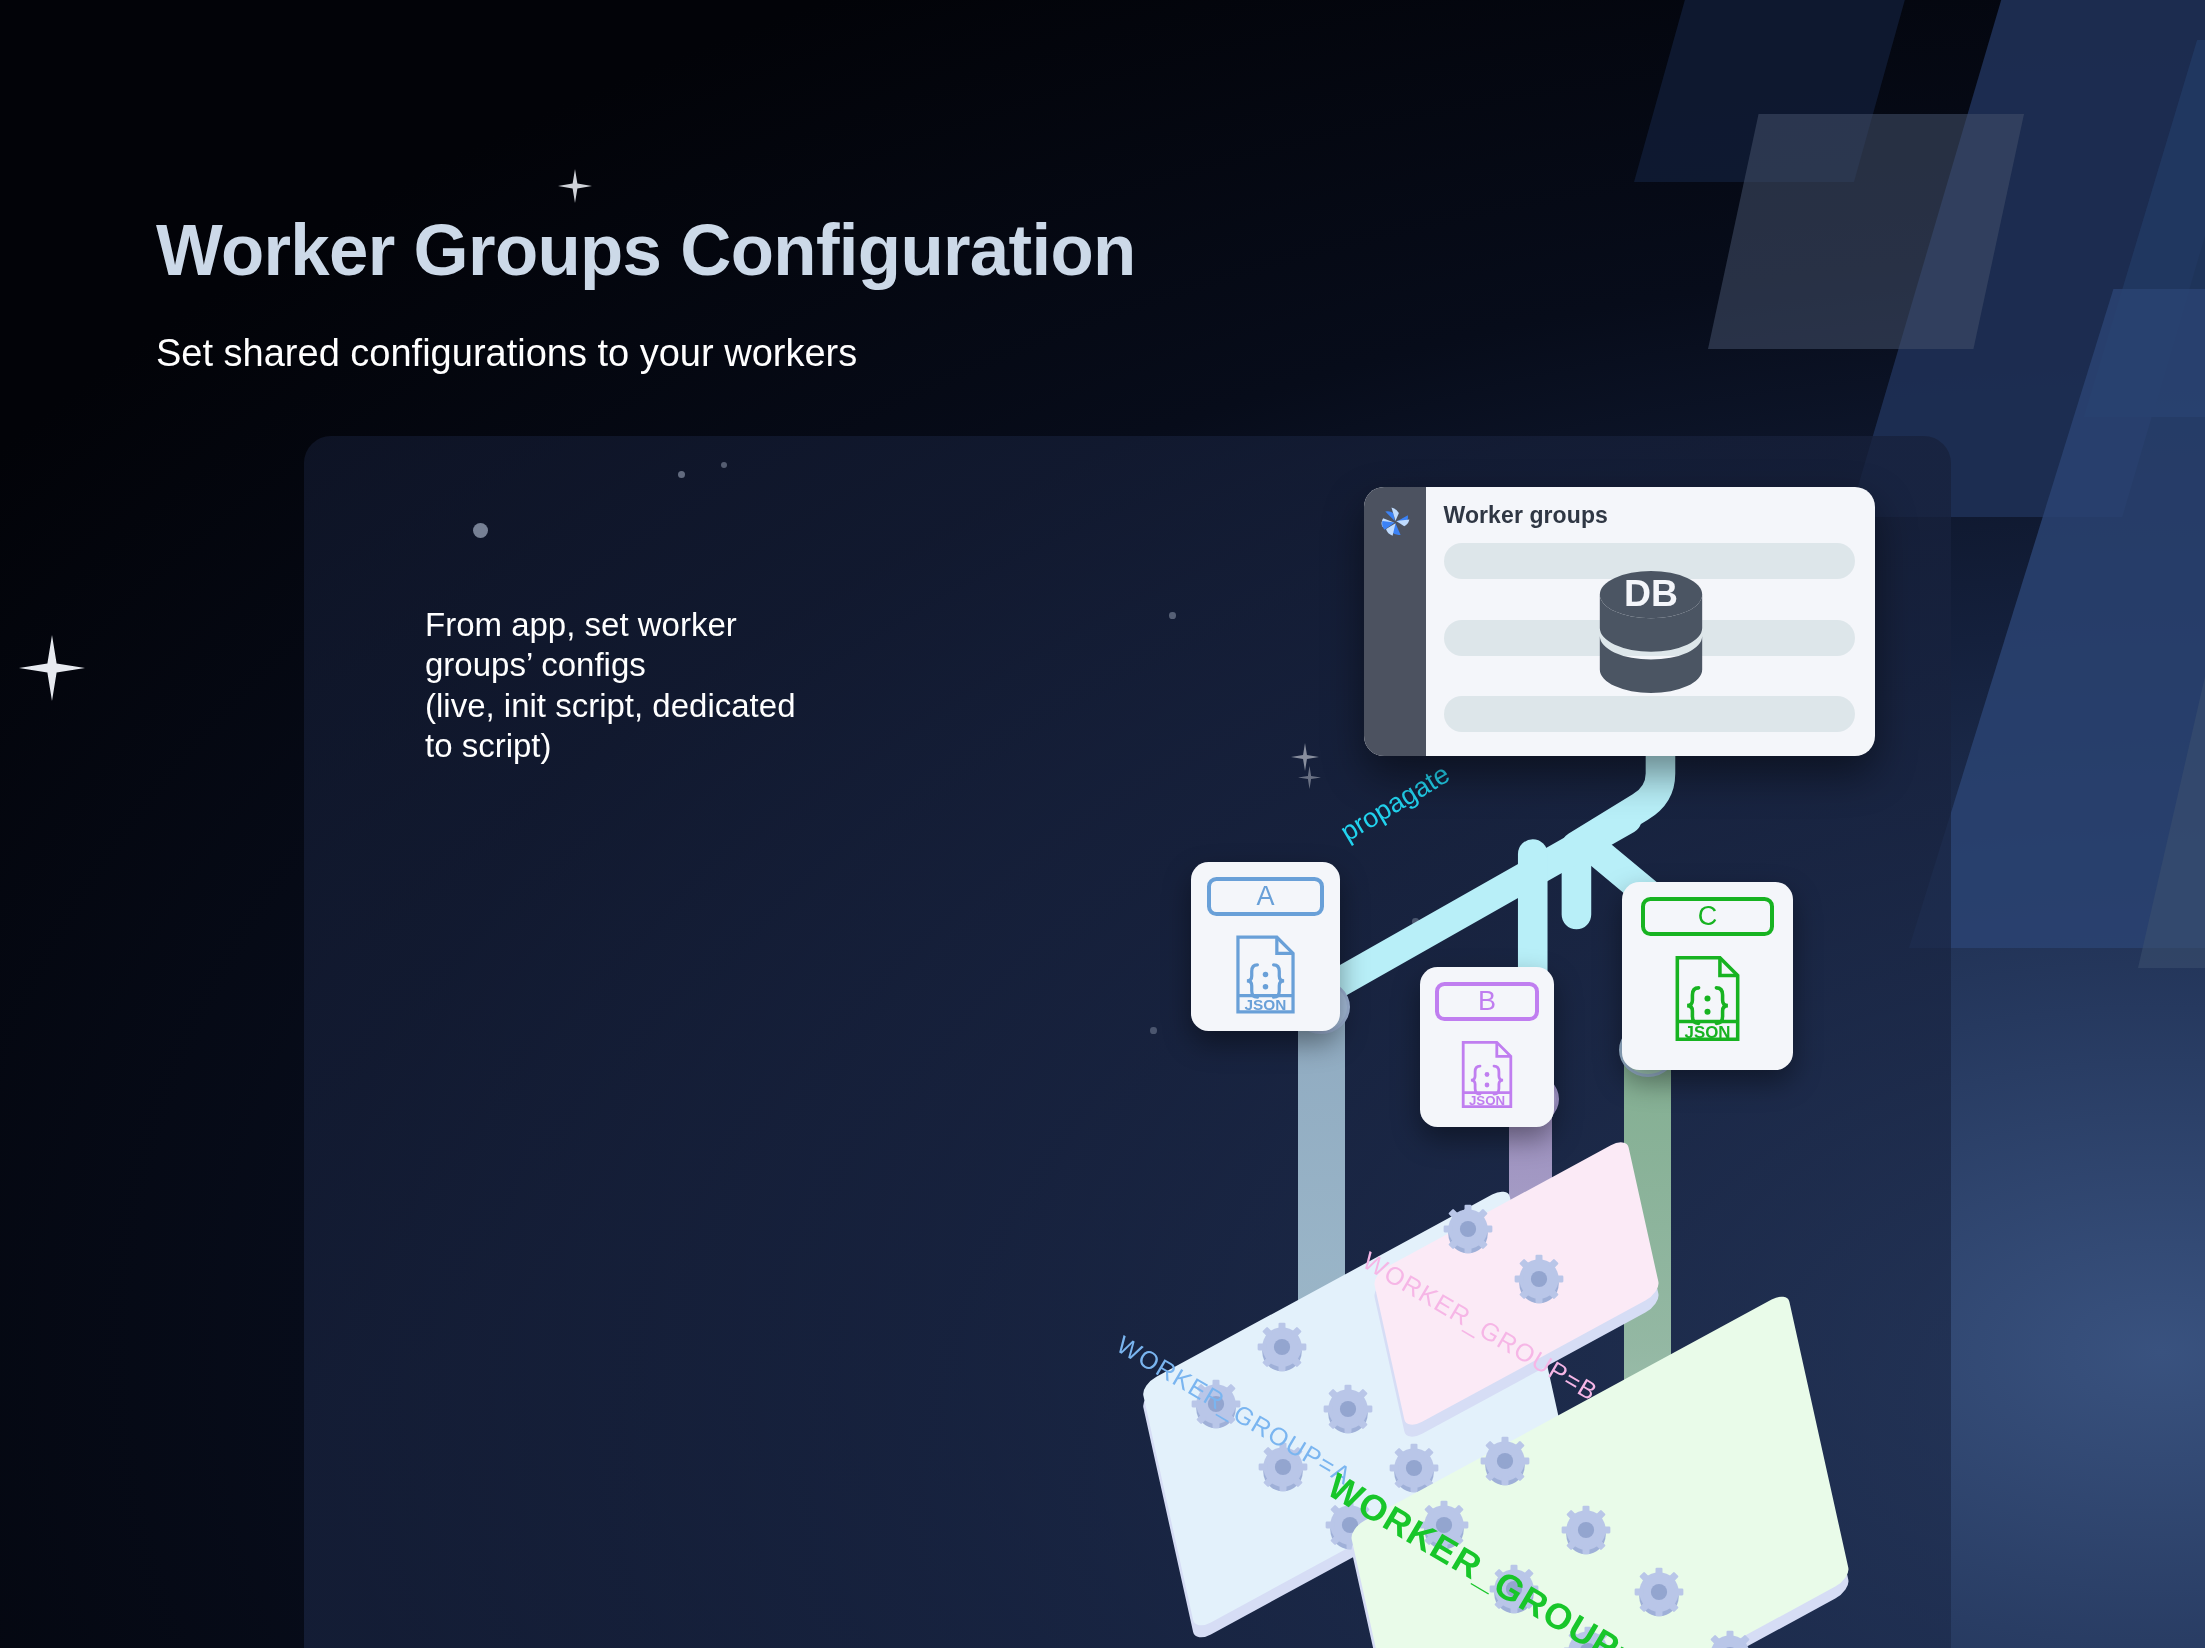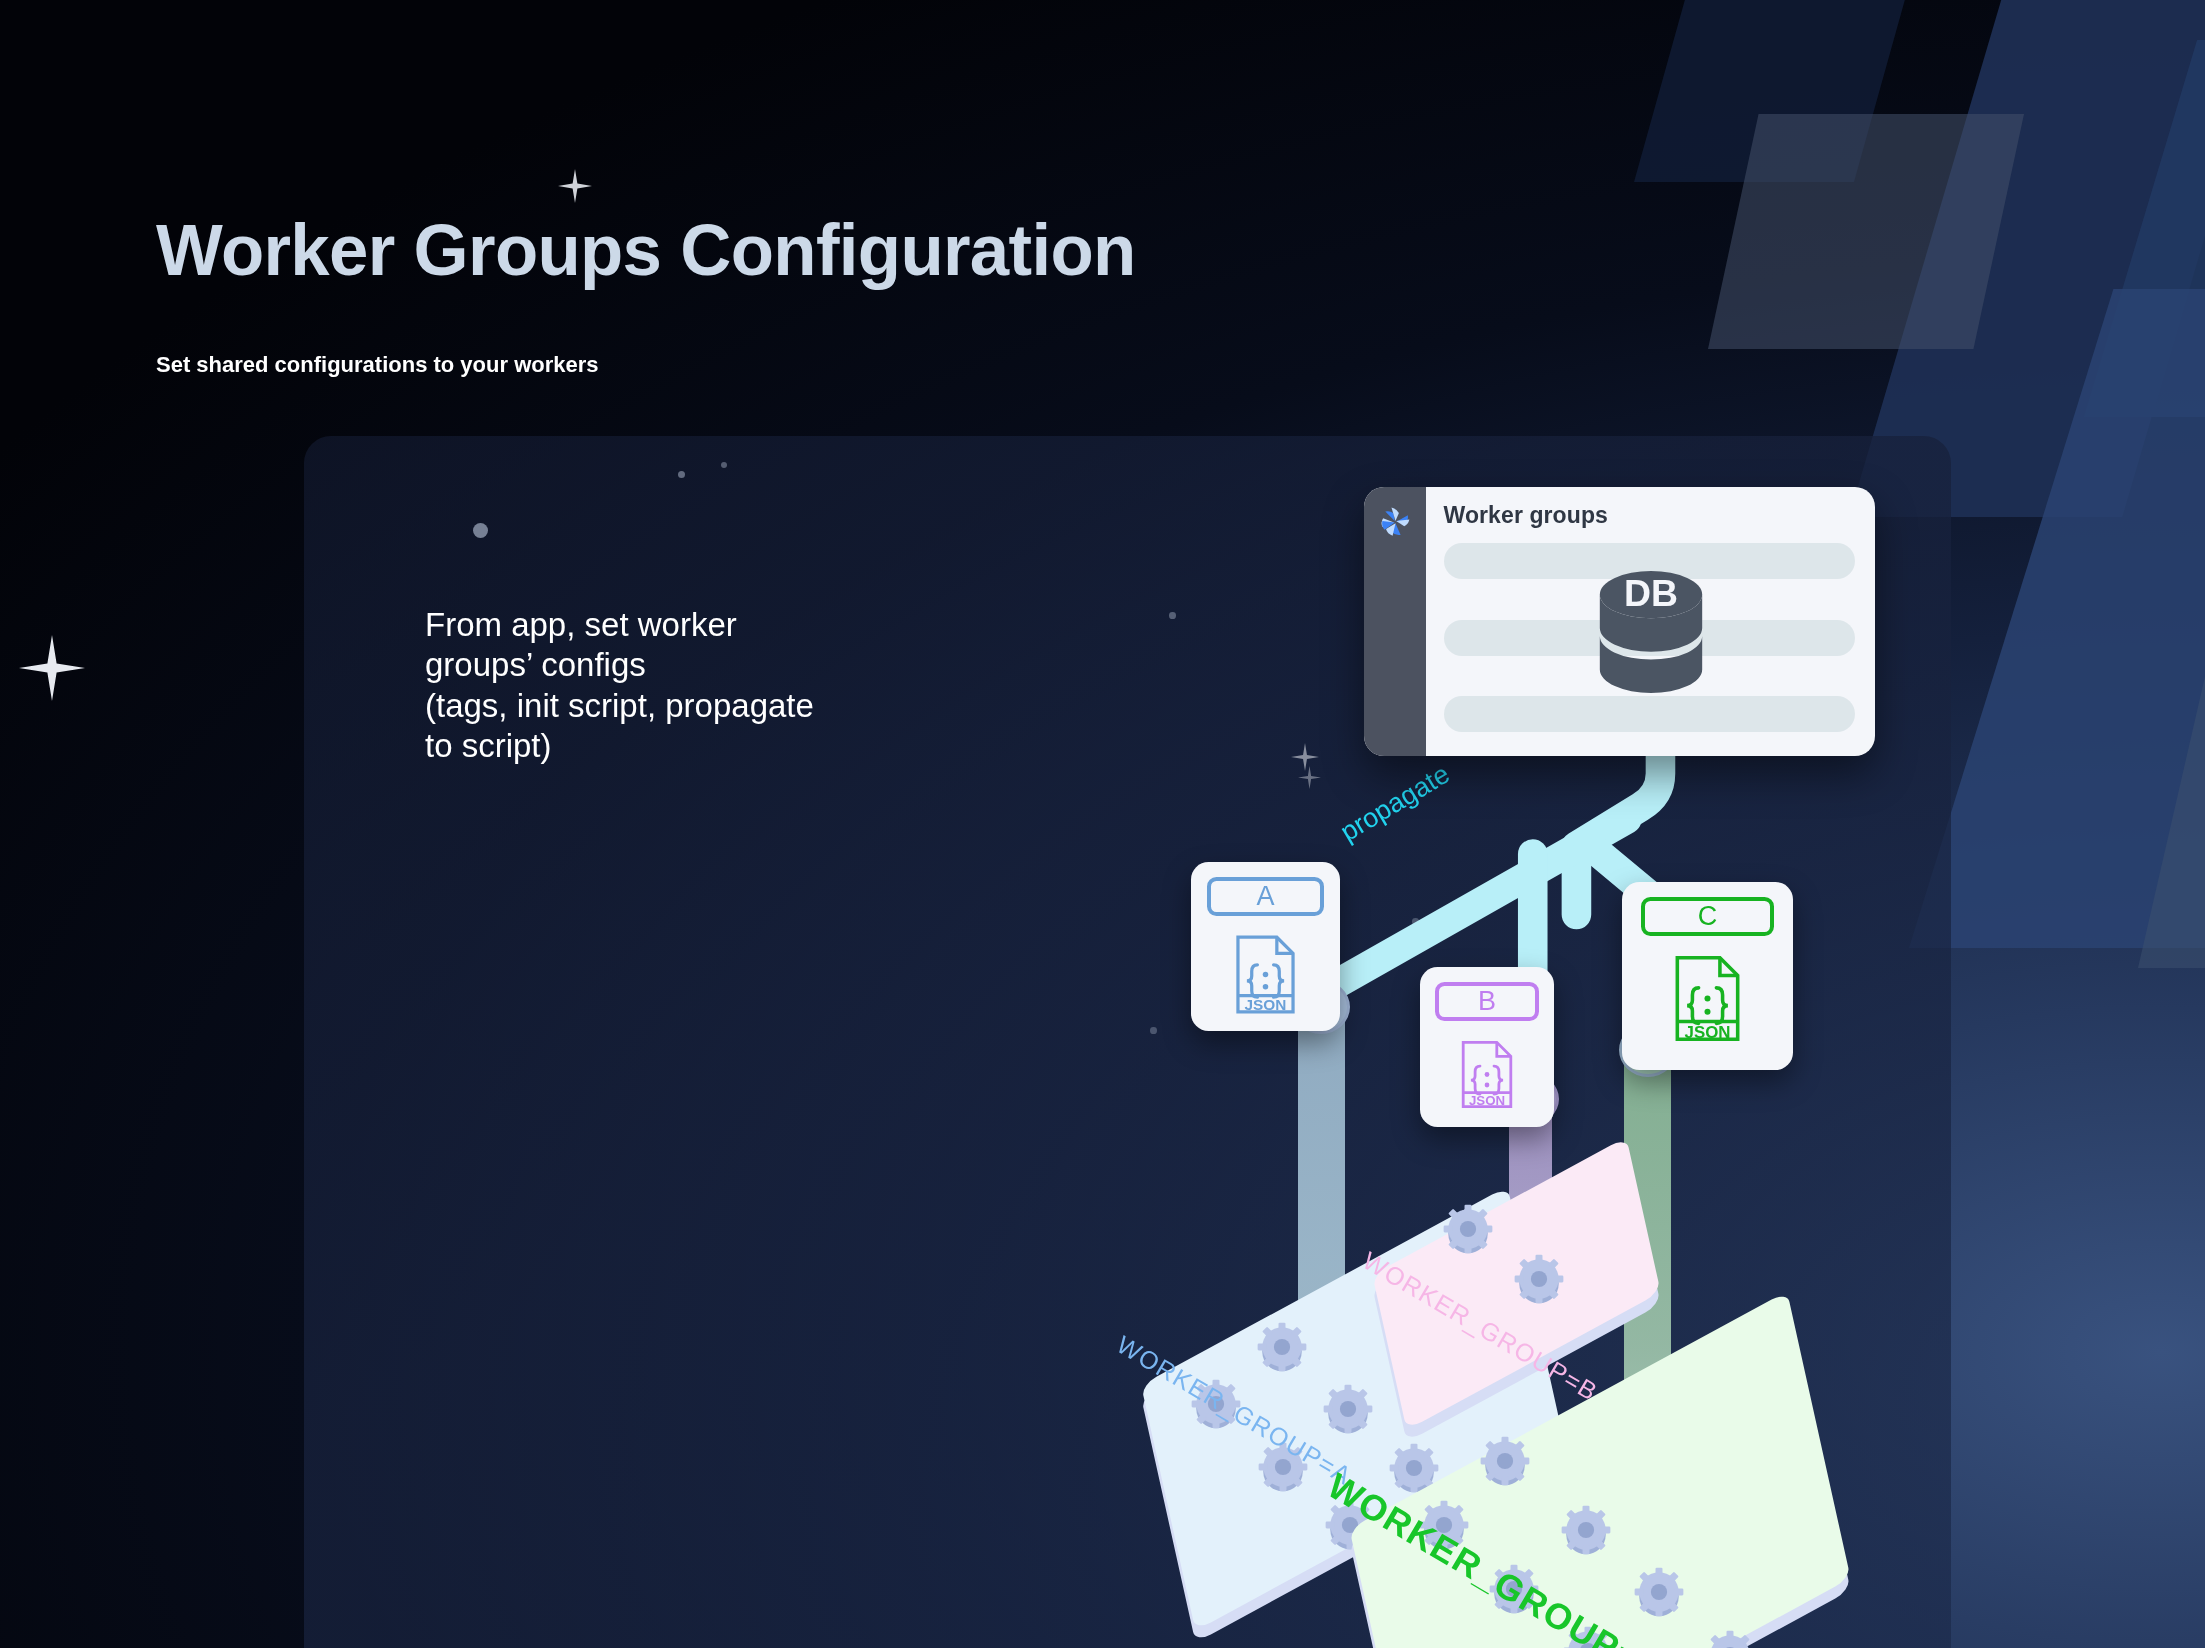--- a/index.html
+++ b/index.html
@@ -69,22 +69,22 @@
   
   .title {
     position:absolute; left:156px; top:208px;
     font-size: 73px; font-weight: 700; letter-spacing:-0.7px;
     color:#ccd9e8;
     font-family:"Liberation Sans Narrow","Liberation Sans",sans-serif;
     transform: scaleX(.97); transform-origin: left center;
     white-space: nowrap;
   }
   .subtitle {
-    position:absolute; left:156px; top:352px;
-    font-size: 22px; font-weight: 700; color:#ffffff;
+    position:absolute; left:156px; top:332px;
+    font-size: 38px; font-weight: 400; color:#ffffff;
     font-family:"Liberation Sans Narrow","Liberation Sans",sans-serif;
     white-space: nowrap;
   }
 
   
   .para {
     position:absolute; color:#ffffff; font-size: 33px; line-height: 1.22;
     font-family:"Liberation Sans Narrow","Liberation Sans",sans-serif;
     white-space: pre-line;
   }
@@ -201,21 +201,21 @@
   <div class="dot" style="left:1169px;top:612px;  width:6.7px;  height:6.7px; opacity:.5;"></div>
   <div class="dot" style="left:1536px;top:855px; width:7.4px;  height:7.4px; opacity:.45;"></div>
   <div class="dot" style="left:1412px;top:918px; width:6.7px;  height:6.7px; opacity:.4;"></div>
   <div class="dot" style="left:1150px;top:1027px; width:6.7px;  height:6.7px; opacity:.4;"></div>
 
   <div class="title">Worker Groups Configuration</div>
   <div class="subtitle">Set shared configurations to your workers</div>
 
   <div class="para para-1">From app, set worker
 groups’ configs
-(tags, init script, propagate
+(live, init script, dedicated
 to script)</div>
 
   <div class="diagram">
 
     <svg width="2205" height="1649" style="position:absolute;left:0;top:0;" viewBox="0 0 3280 2452">
 
       <path d="M2470,1080 L2470,1150 Q2470,1182 2440,1200 L2345,1258 L2345,1360" stroke="#b8eff8" stroke-width="44" fill="none" stroke-linecap="round" stroke-linejoin="round"></path>
 
       <path d="M2420,1218 L1985,1465" stroke="#b8eff8" stroke-width="44" fill="none" stroke-linecap="round"></path>
 

